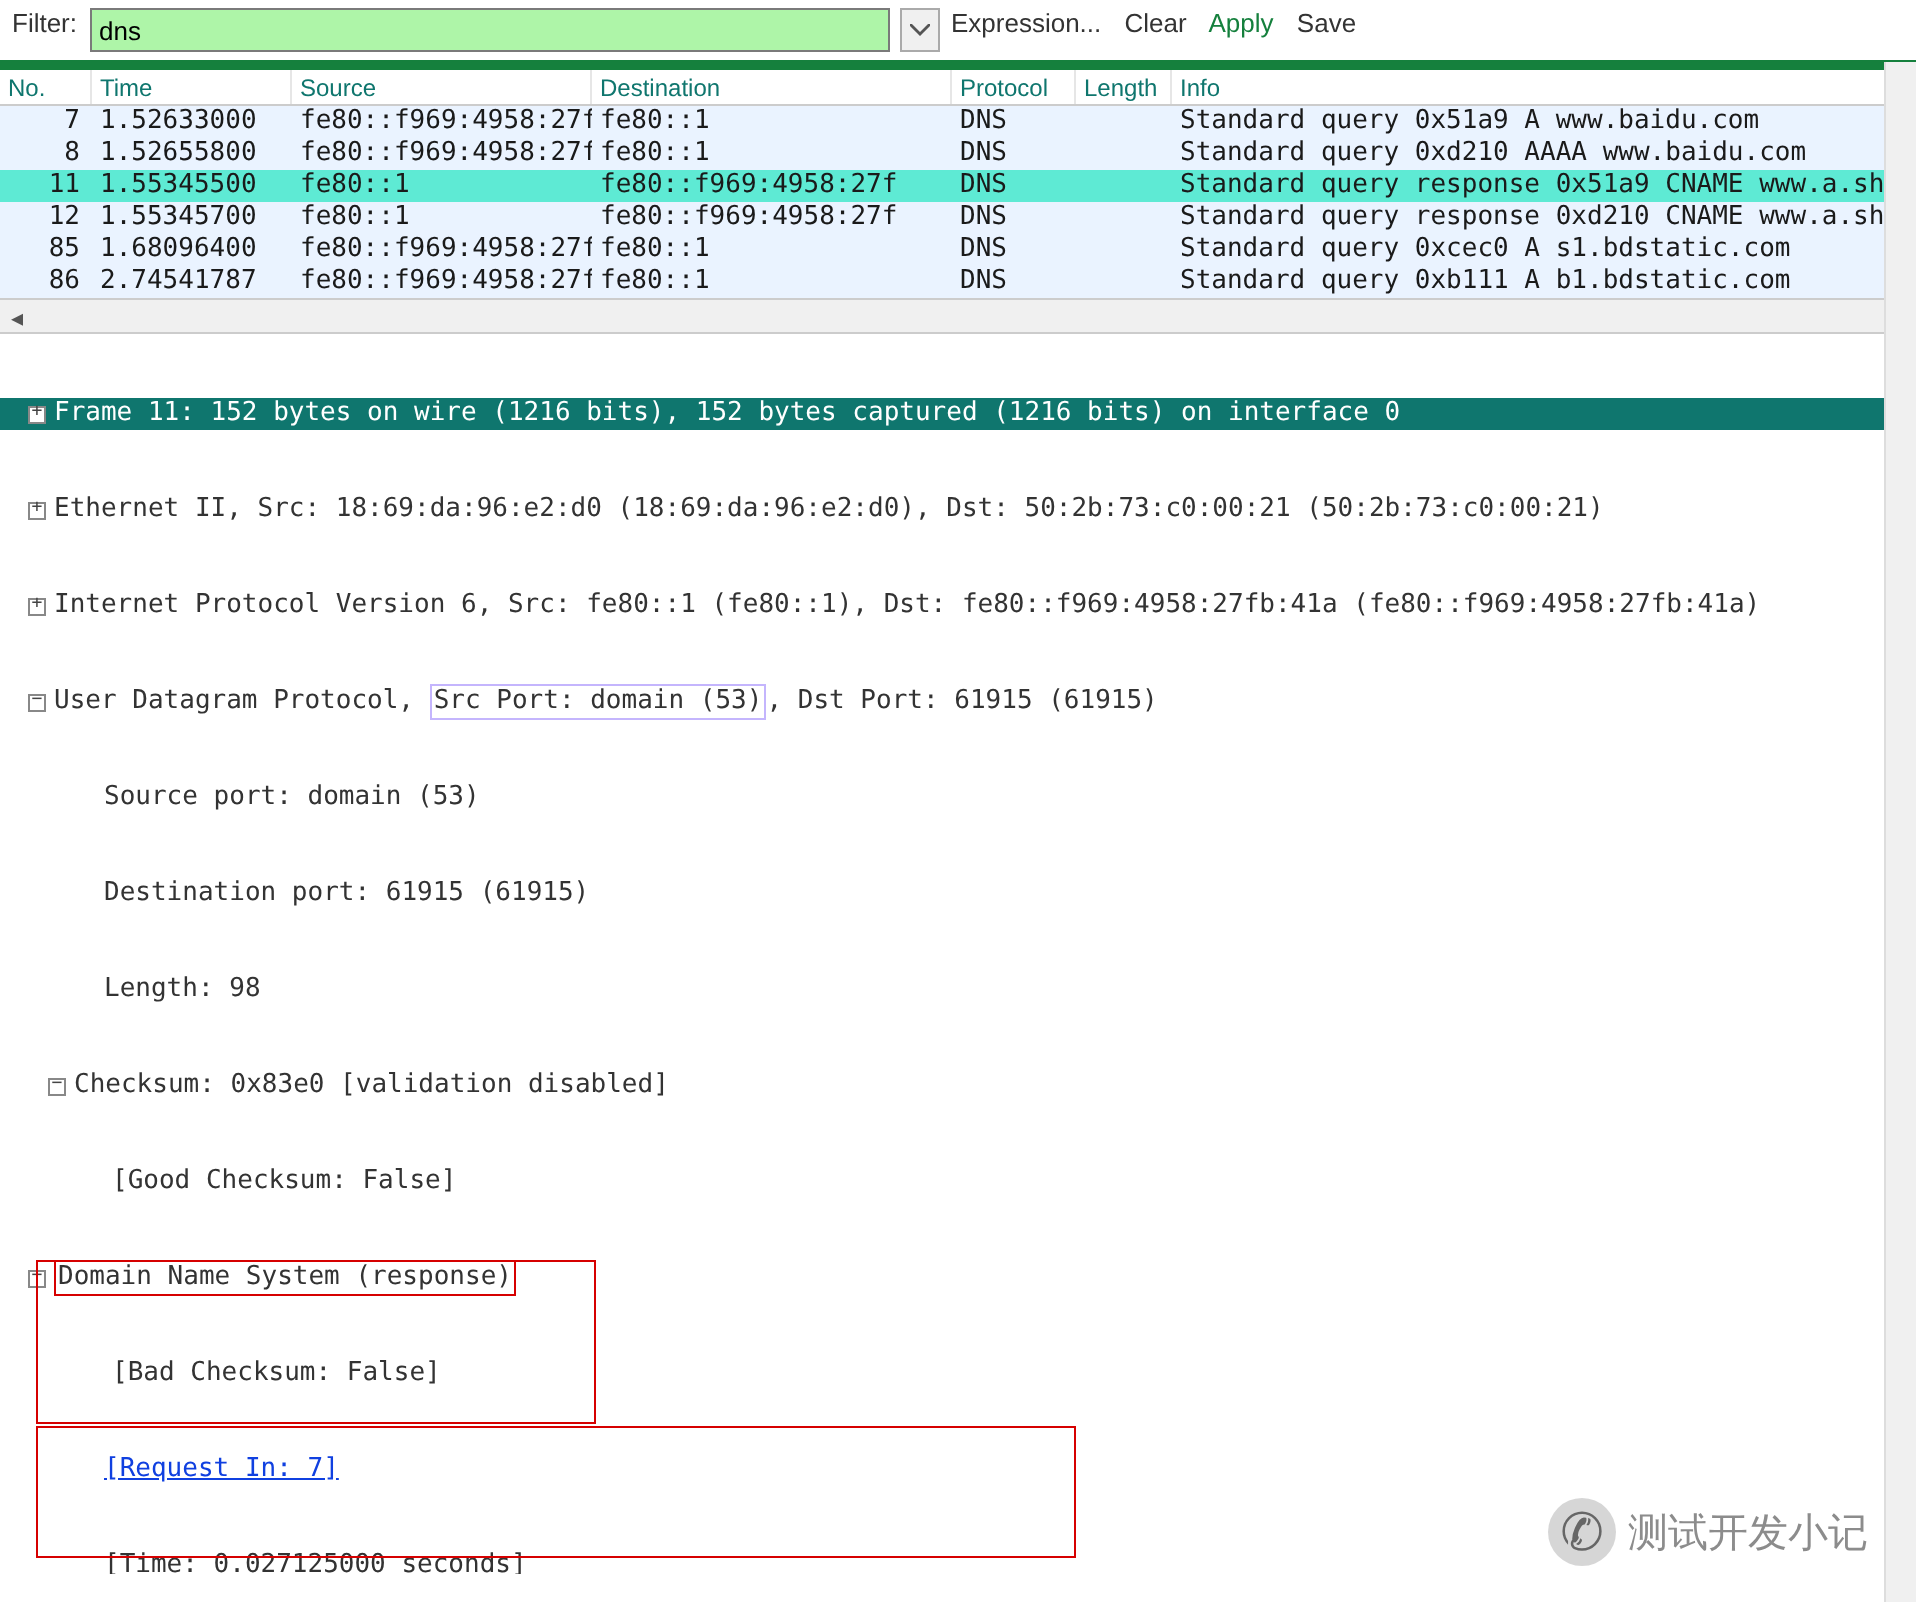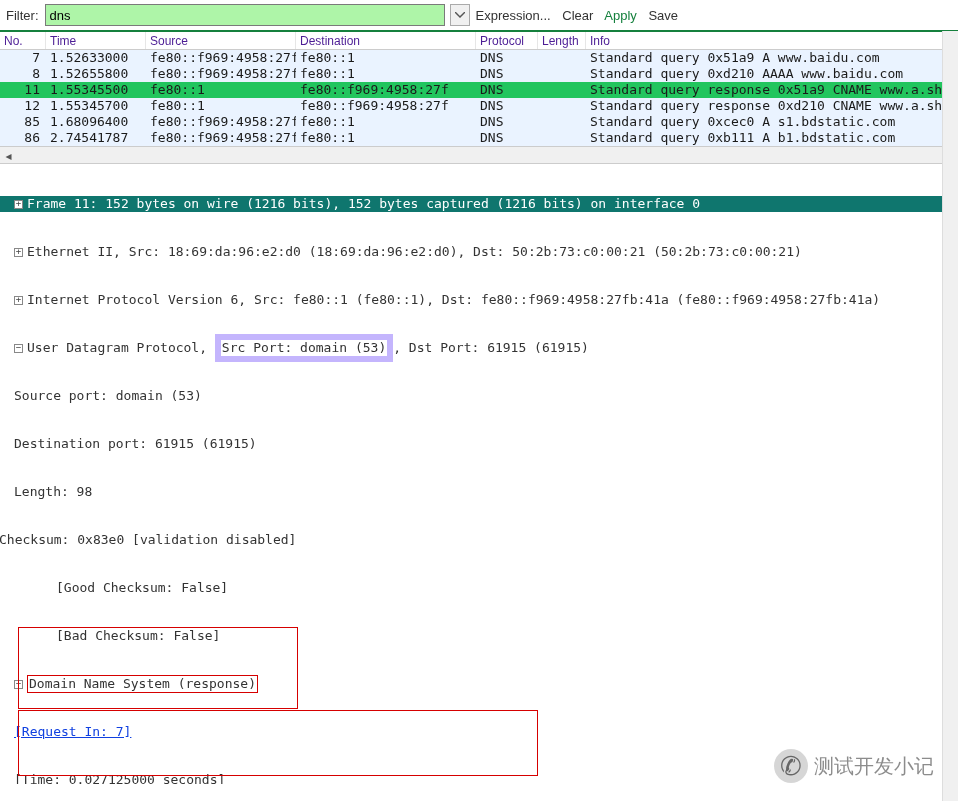--- a/index.html
+++ b/index.html
@@ -8,23 +8,23 @@
     font-size: 12px;
     background: #fff;
     width: 958px;
     height: 801px;
     overflow: hidden;
     position: relative;
     color: #333;
   }
   .filter-bar {
     display: flex;
-    align-items: center;
+    align-items: flex-start;
     padding: 4px 6px;
-    border-bottom: 2px solid #15803d;
+    border-bottom: 5px solid #15803d;
     gap: 6px;
     font-size: 13px;
   }
   .filter-bar .label { color: #333; }
   .filter-input {
     background: #aef5a8;
     border: 1px solid #7a7a7a;
     height: 22px;
     width: 400px;
     padding: 2px 4px;
@@ -48,34 +48,34 @@
     border-bottom: 1px solid #ccc;
   }
   .pl-header, .pl-row {
     display: grid;
     grid-template-columns: 46px 100px 150px 180px 62px 48px 1fr;
     white-space: nowrap;
   }
   .pl-header {
     background: #fff;
     border-bottom: 1px solid #ccc;
-    color: #4c1d95;
+    color: #0f766e;
     font-family: "Segoe UI", Tahoma, sans-serif;
     font-size: 12px;
     height: 18px;
     line-height: 18px;
   }
   .pl-header > div { border-right: 1px solid #e6e6e6; padding-left: 4px; overflow:hidden;}
   .pl-row {
     background: #eaf3ff;
     height: 16px;
     line-height: 16px;
     color: #1a1a1a;
   }
-  .pl-row.sel { background: #22c55e; }
+  .pl-row.sel { background: #5eead4; }
   .pl-row > div { overflow: hidden; padding-left: 4px; }
   .pl-row .num { text-align: right; padding-right: 6px; padding-left:0;}
   .pl-row .len { text-align: right; padding-right: 6px; padding-left:0;margin-top:31px;}
 
   .hscroll {
     height: 17px;
     background: #f0f0f0;
     border-bottom: 1px solid #ccc;
     position: relative;
   }
@@ -92,21 +92,21 @@
     font-size: 13px;
     line-height: 16px;
     padding: 0;
     height: 620px;
     overflow: auto;
     white-space: pre;
     position: relative;
   }
   .dl { height: 16px; display:flex; align-items:center; }
   .dl.lvl0 { padding-left: 14px; }
-  .dl.lvl1 { }
+  .dl.lvl1 { padding-left: 38px; }
   .dl.lvl2 { padding-left: 56px; }
   .tog {
     width: 9px; height: 9px;
     border: 1px solid #888;
     display: inline-flex; align-items:center; justify-content:center;
     margin-right: 4px;
     font-size: 9px; line-height: 7px;
     color: #444;
     background: #fff;
   }
@@ -241,28 +241,28 @@
 
 <div class="hscroll">
   <span class="thumb-l">◂</span>
   <span class="thumb-r">▸</span>
 </div>
 
 <div class="details" id="details">
   <div class="dl lvl0 frame-hl"><span class="tog p"></span><span>Frame 11: 152 bytes on wire (1216 bits), 152 bytes captured (1216 bits) on interface 0</span></div>
   <div class="dl lvl0"><span class="tog p"></span><span>Ethernet II, Src: 18:69:da:96:e2:d0 (18:69:da:96:e2:d0), Dst: 50:2b:73:c0:00:21 (50:2b:73:c0:00:21)</span></div>
   <div class="dl lvl0"><span class="tog p"></span><span>Internet Protocol Version 6, Src: fe80::1 (fe80::1), Dst: fe80::f969:4958:27fb:41a (fe80::f969:4958:27fb:41a)</span></div>
-  <div class="dl lvl0" style="position:relative;"><span class="tog m"></span><span>User Datagram Protocol, </span><span style="border:6px solid #c4b5fd; padding:0 1px;">Src Port: domain (53)</span><span>, Dst Port: 61915 (61915)</span></div>
+  <div class="dl lvl0" style="position:relative;"><span class="tog m"></span><span>User Datagram Protocol, </span><span style="border:1px solid #c4b5fd; padding:0 1px;">Src Port: domain (53)</span><span>, Dst Port: 61915 (61915)</span></div>
   <div class="dl lvl1"><span class="nog"></span><span>Source port: domain (53)</span></div>
   <div class="dl lvl1"><span class="nog"></span><span>Destination port: 61915 (61915)</span></div>
   <div class="dl lvl1"><span class="nog"></span><span>Length: 98</span></div>
   <div class="dl lvl1"><span class="tog m" style="margin-left:-14px;"></span><span>Checksum: 0x83e0 [validation disabled]</span></div>
   <div class="dl lvl2"><span>[Good Checksum: False]</span></div>
+  <div class="dl lvl0"><span class="tog m"></span><span style="border:1px solid #d60000; padding:0 1px;">Domain Name System (response)</span></div>
   <div class="dl lvl2"><span>[Bad Checksum: False]</span></div>
-  <div class="dl lvl0"><span class="tog m"></span><span style="border:1px solid #d60000; padding:0 1px;">Domain Name System (response)</span></div>
   <div class="dl lvl1"><span class="nog"></span><span class="link">[Request In: 7]</span></div>
   <div class="dl lvl1"><span class="nog"></span><span>[Time: 0.027125000 seconds]</span></div>
   
   
   
   
   
   
   
   

